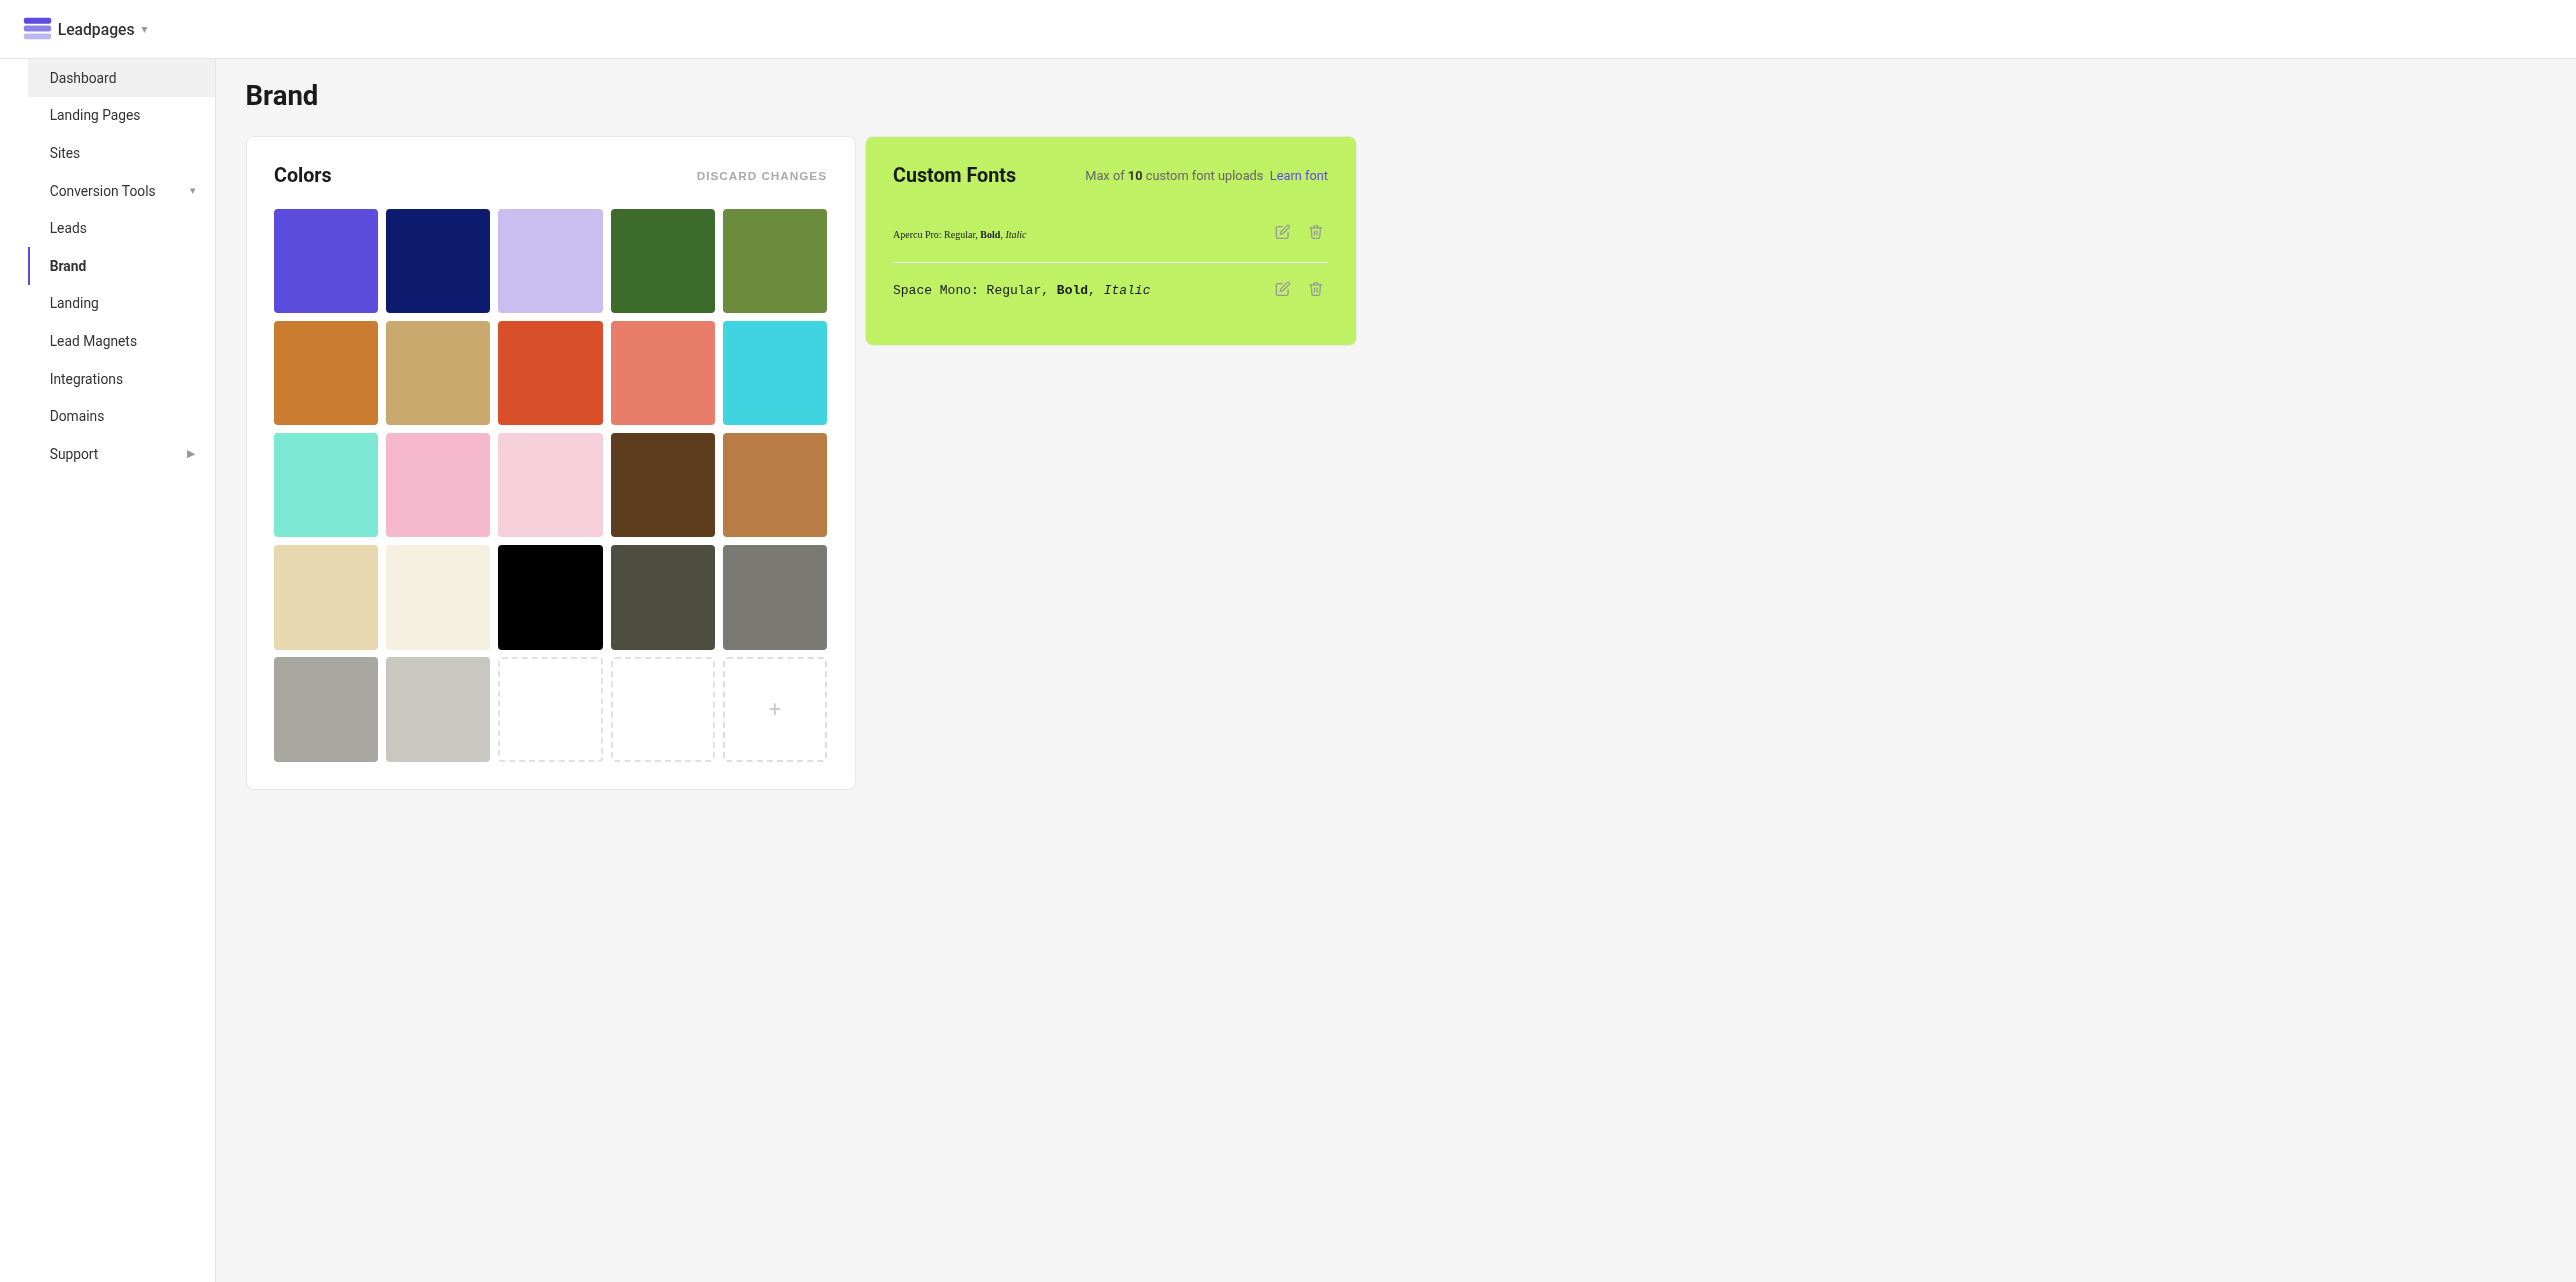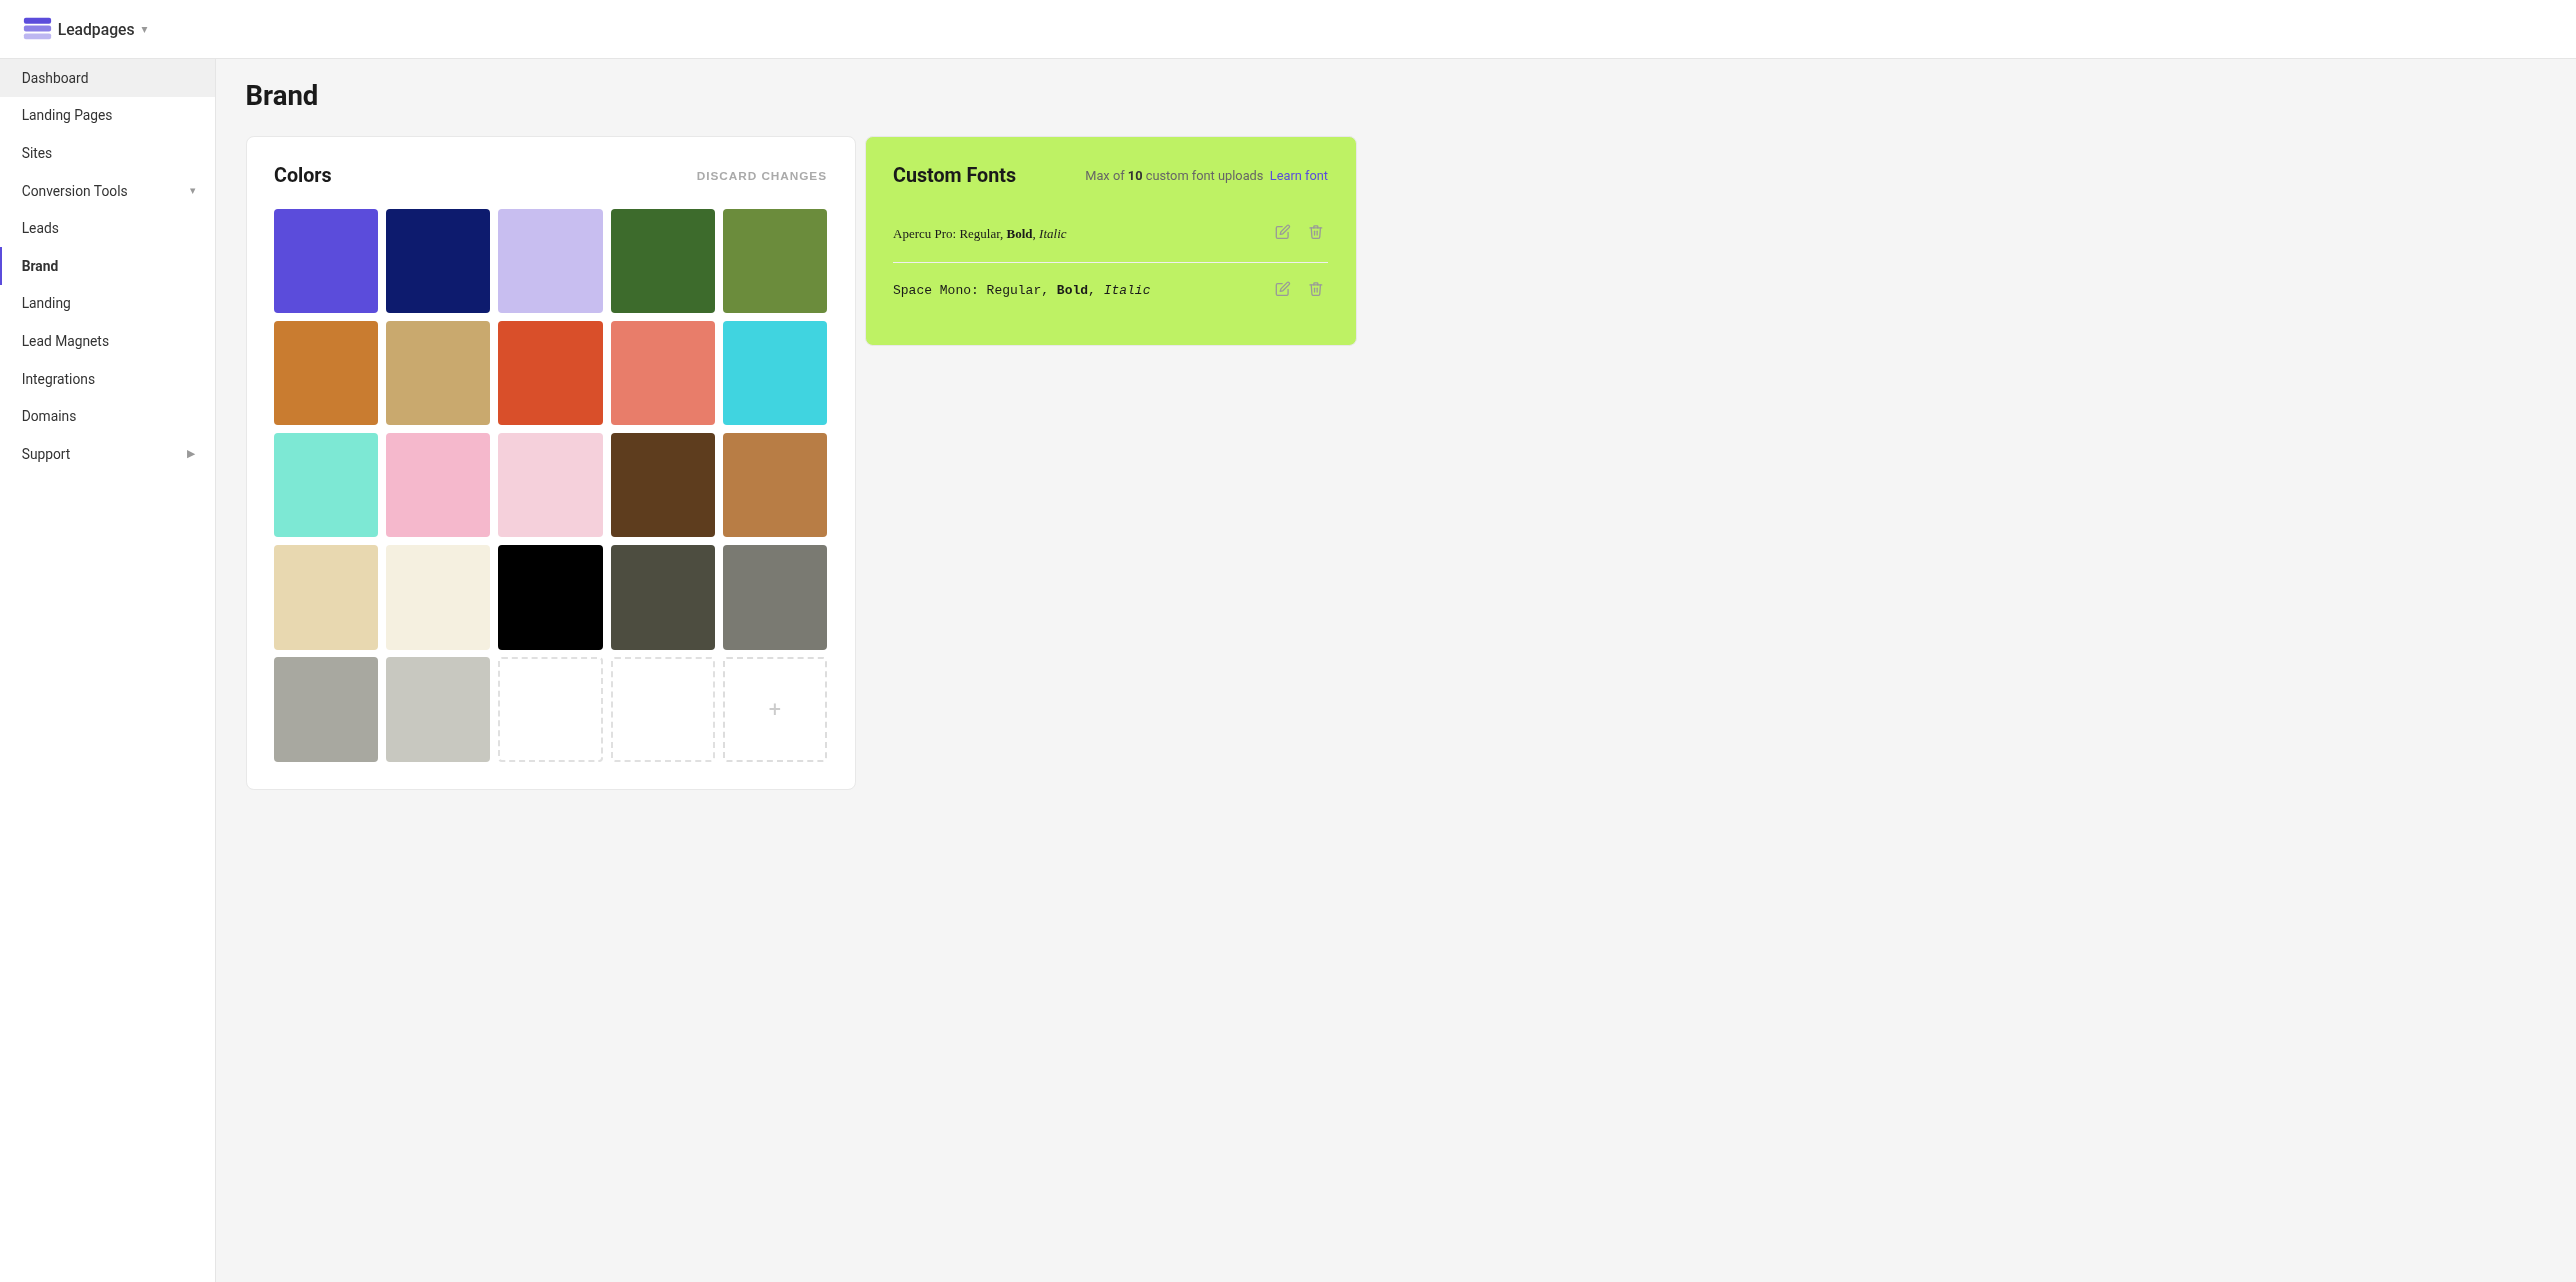--- a/index.html
+++ b/index.html
@@ -47,20 +47,21 @@
     .sidebar {
       width: 216px;
       background: #fff;
       border-right: 1px solid #e5e5e5;
       padding-top: 59px;
       position: fixed;
       top: 0;
       left: 0;
       bottom: 0;
       overflow-y: auto;
+      padding-left: 28px;
     }
     .sidebar-item {
       display: flex;
       align-items: center;
       justify-content: space-between;
       padding: 10.8px 19.7px;
       font-size: 13.8px;
       color: #333;
       cursor: pointer;
       border-left: 2.9px solid transparent;
@@ -214,21 +215,21 @@
       display: flex;
       align-items: center;
       justify-content: space-between;
       padding: 13.8px 0;
       border-bottom: 1px solid #f0f0f0;
     }
     .font-entry:last-child {
       border-bottom: none;
     }
     .font-name {
-      font-size: 13px;
+      font-size: 10px;
       color: #1a1a1a;
       flex: 1;
     }
     .font-actions {
       display: flex;
       gap: 9.8px;
       align-items: center;
     }
     .font-action-btn {
       background: none;

